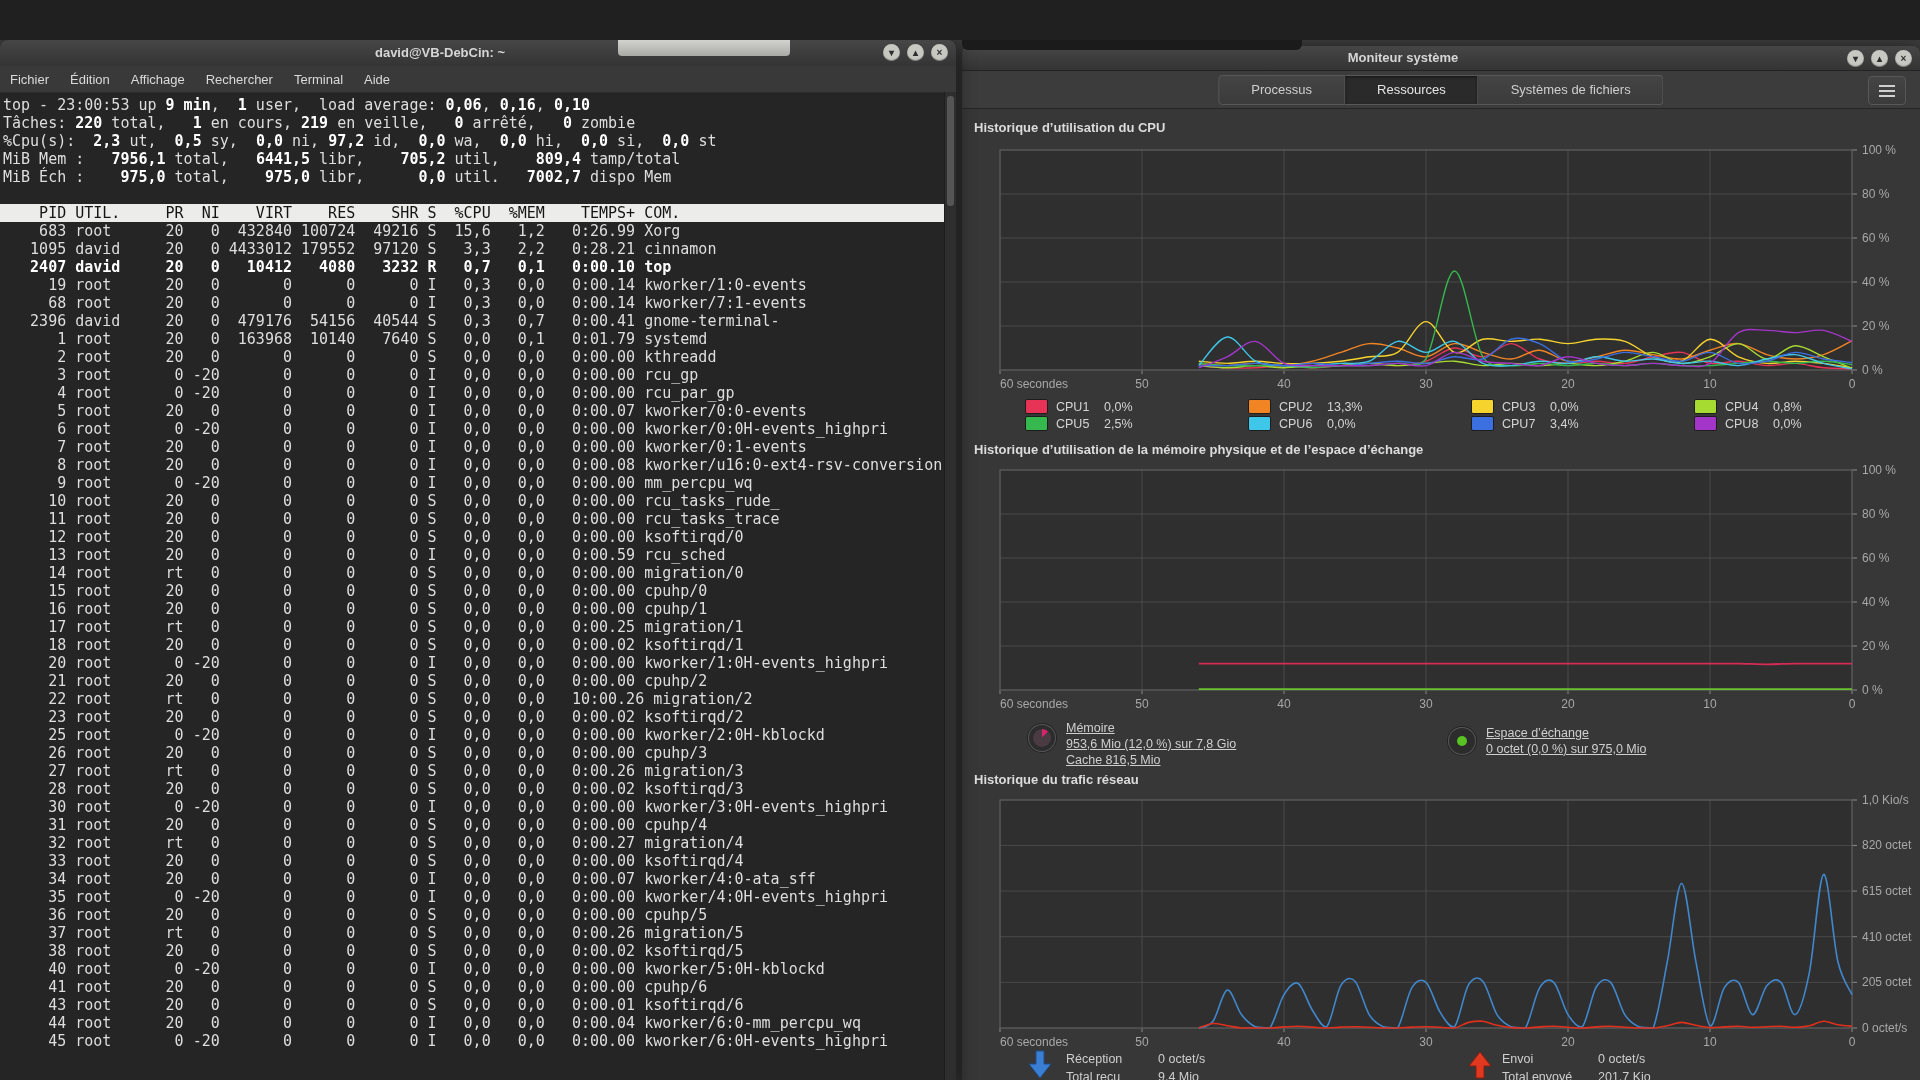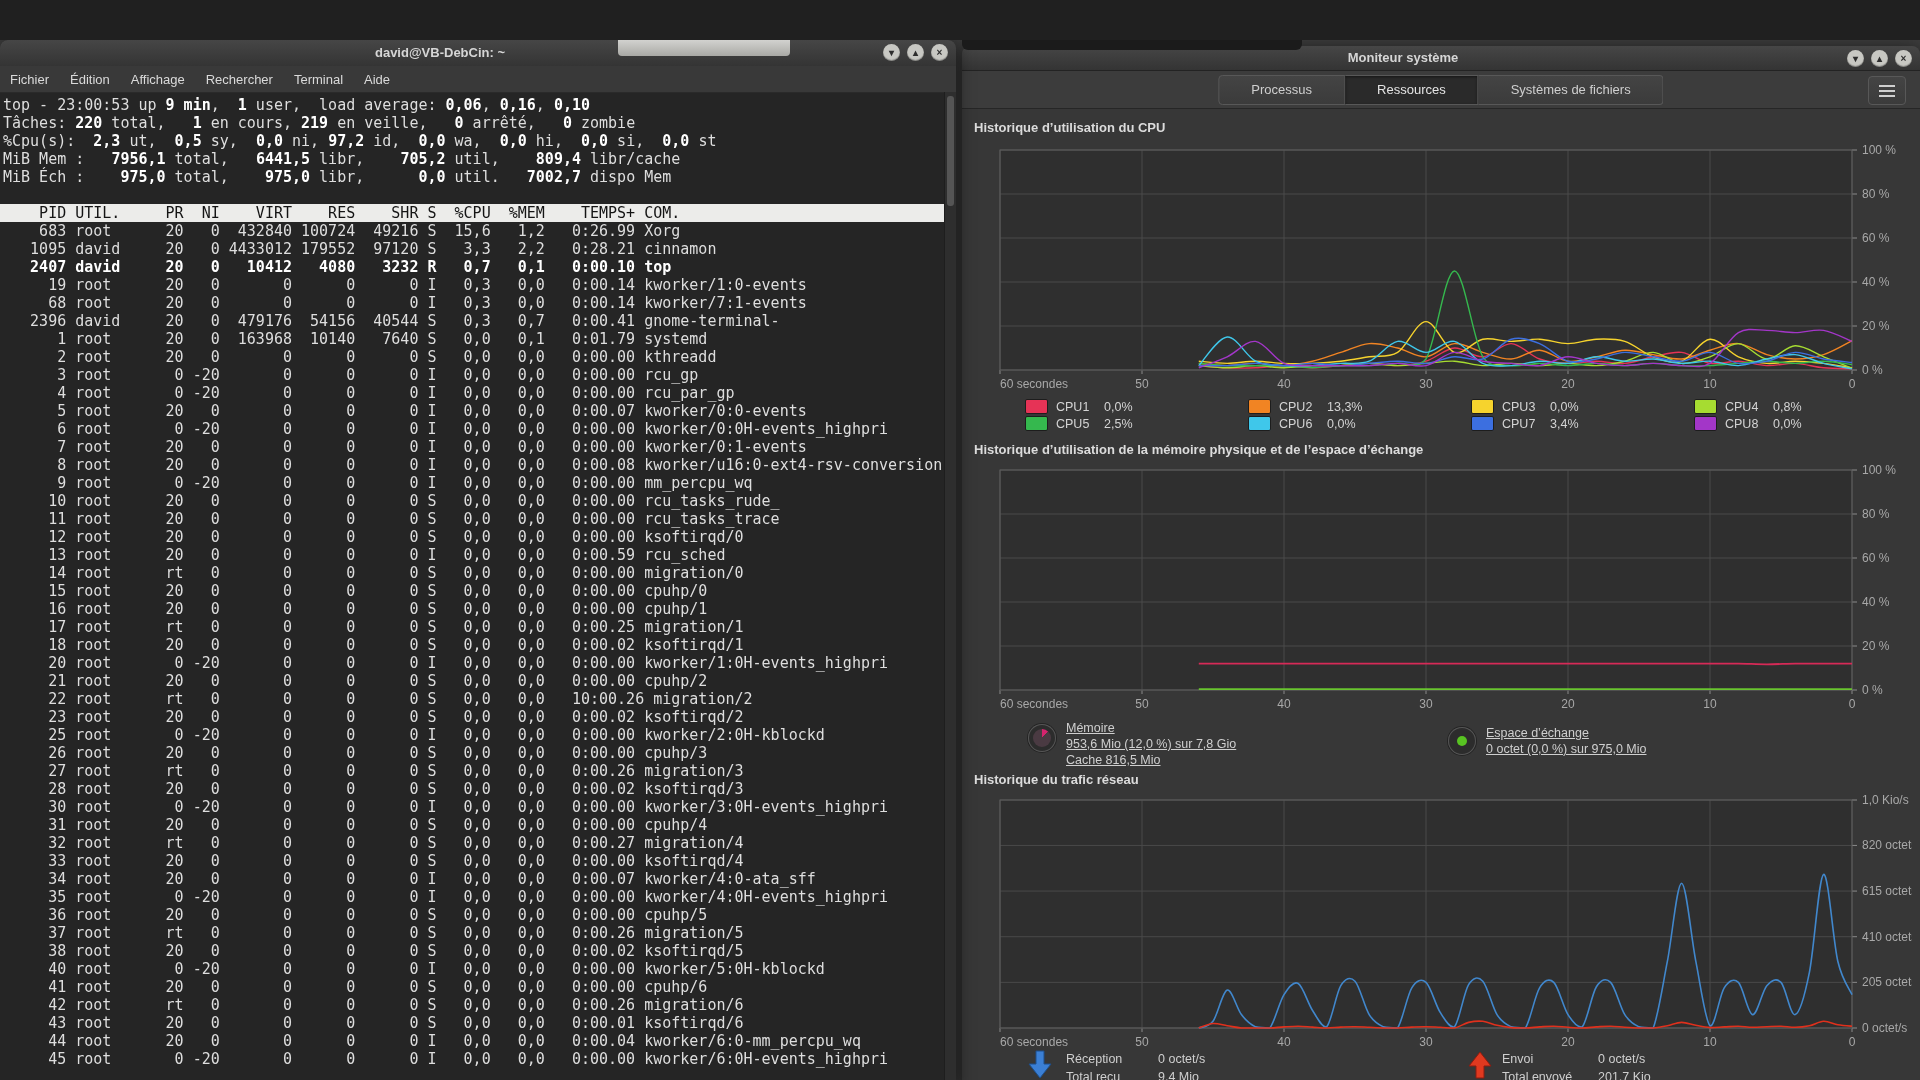--- a/index.html
+++ b/index.html
@@ -114,21 +114,21 @@
         <span>Édition</span>
         <span>Affichage</span>
         <span>Rechercher</span>
         <span>Terminal</span>
         <span>Aide</span>
       </div>
     <div id="termbody">
         <div class="tline"><span>top - 23:00:53 up </span><b>9 min</b><span>,  </span><b>1</b><span> user,  load average: </span><b>0,06</b><span>, </span><b>0,16</b><span>, </span><b>0,10</b></div>
         <div class="tline"><span>Tâches: </span><b>220</b><span> total,   </span><b>1</b><span> en cours, </span><b>219</b><span> en veille,   </span><b>0</b><span> arrêté,   </span><b>0</b><span> zombie</span></div>
         <div class="tline"><span>%Cpu(s):  </span><b>2,3</b><span> ut,  </span><b>0,5</b><span> sy,  </span><b>0,0</b><span> ni, </span><b>97,2</b><span> id,  </span><b>0,0</b><span> wa,  </span><b>0,0</b><span> hi,  </span><b>0,0</b><span> si,  </span><b>0,0</b><span> st</span></div>
-        <div class="tline"><span>MiB Mem :   </span><b>7956,1</b><span> total,   </span><b>6441,5</b><span> libr,    </span><b>705,2</b><span> util,    </span><b>809,4</b><span> libr/cache</span></div>
+        <div class="tline"><span>MiB Mem :   </span><b>7956,1</b><span> total,   </span><b>6441,5</b><span> libr,    </span><b>705,2</b><span> util,    </span><b>809,4</b><span> tamp/total</span></div>
         <div class="tline"><span>MiB Éch :    </span><b>975,0</b><span> total,    </span><b>975,0</b><span> libr,      </span><b>0,0</b><span> util.   </span><b>7002,7</b><span> dispo Mem</span></div>
         <div class="tline">&nbsp;</div>
         <div class="tline hdr">    PID UTIL.     PR  NI    VIRT    RES    SHR S  %CPU  %MEM    TEMPS+ COM.</div>
         <div class="tline">    683 root      20   0  432840 100724  49216 S  15,6   1,2   0:26.99 Xorg</div>
         <div class="tline">   1095 david     20   0 4433012 179552  97120 S   3,3   2,2   0:28.21 cinnamon</div>
         <div class="tline boldrow">   2407 david     20   0   10412   4080   3232 R   0,7   0,1   0:00.10 top</div>
         <div class="tline">     19 root      20   0       0      0      0 I   0,3   0,0   0:00.14 kworker/1:0-events</div>
         <div class="tline">     68 root      20   0       0      0      0 I   0,3   0,0   0:00.14 kworker/7:1-events</div>
         <div class="tline">   2396 david     20   0  479176  54156  40544 S   0,3   0,7   0:00.41 gnome-terminal-</div>
         <div class="tline">      1 root      20   0  163968  10140   7640 S   0,0   0,1   0:01.79 systemd</div>
@@ -161,21 +161,20 @@
         <div class="tline">     31 root      20   0       0      0      0 S   0,0   0,0   0:00.00 cpuhp/4</div>
         <div class="tline">     32 root      rt   0       0      0      0 S   0,0   0,0   0:00.27 migration/4</div>
         <div class="tline">     33 root      20   0       0      0      0 S   0,0   0,0   0:00.00 ksoftirqd/4</div>
         <div class="tline">     34 root      20   0       0      0      0 I   0,0   0,0   0:00.07 kworker/4:0-ata_sff</div>
         <div class="tline">     35 root       0 -20       0      0      0 I   0,0   0,0   0:00.00 kworker/4:0H-events_highpri</div>
         <div class="tline">     36 root      20   0       0      0      0 S   0,0   0,0   0:00.00 cpuhp/5</div>
         <div class="tline">     37 root      rt   0       0      0      0 S   0,0   0,0   0:00.26 migration/5</div>
         <div class="tline">     38 root      20   0       0      0      0 S   0,0   0,0   0:00.02 ksoftirqd/5</div>
         <div class="tline">     40 root       0 -20       0      0      0 I   0,0   0,0   0:00.00 kworker/5:0H-kblockd</div>
         <div class="tline">     41 root      20   0       0      0      0 S   0,0   0,0   0:00.00 cpuhp/6</div>
-        <div class="tline">     42 root      rt   0       0      0      0 S   0,0   0,0   0:00.26 migration/6</div>
         <div class="tline">     43 root      20   0       0      0      0 S   0,0   0,0   0:00.01 ksoftirqd/6</div>
         <div class="tline">     44 root      20   0       0      0      0 I   0,0   0,0   0:00.04 kworker/6:0-mm_percpu_wq</div>
         <div class="tline">     45 root       0 -20       0      0      0 I   0,0   0,0   0:00.00 kworker/6:0H-events_highpri</div>
       </div>
     <div id="termscroll">
         <div class="thumb"></div>
       </div>
   </div>
 
   <div class="win" id="monitor">

